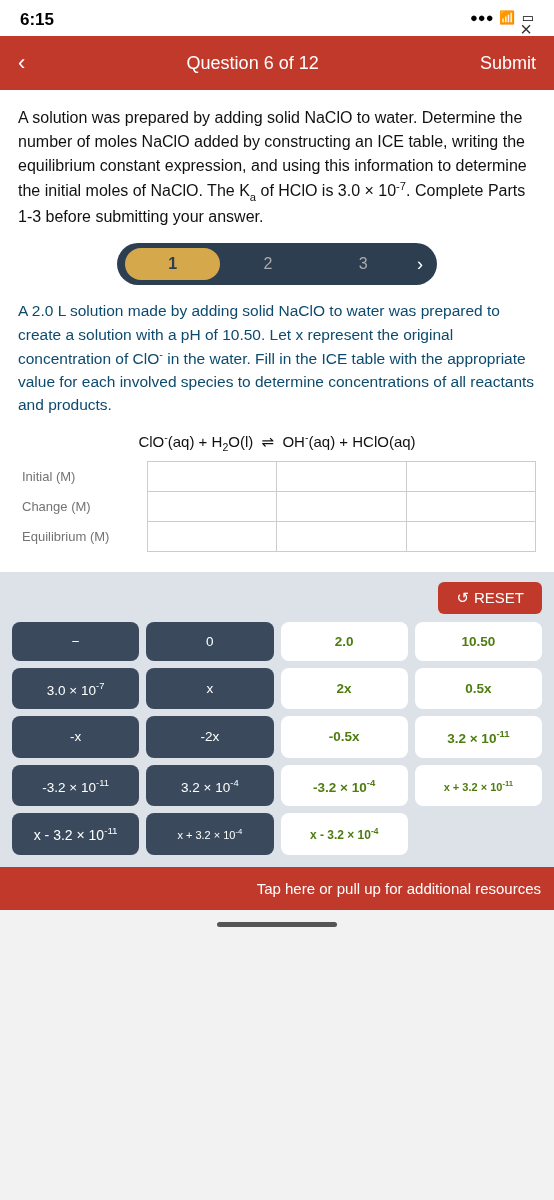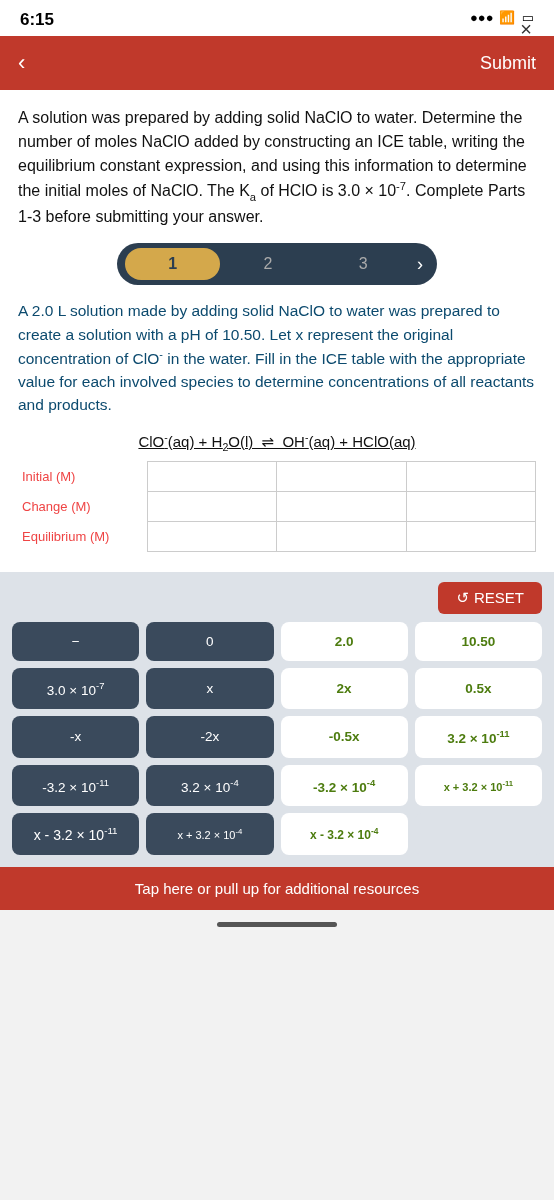--- a/index.html
+++ b/index.html
@@ -115,37 +115,36 @@
       font-size: 15.5px;
       line-height: 1.5;
       color: #0c4a6e;
       margin-bottom: 14px;
     }
     .ice-equation {
       text-align: center;
       font-size: 15px;
       margin-bottom: 8px;
       color: #111;
-      text-decoration: underline;
     }
     .ice-table {
       width: 100%;
       border-collapse: collapse;
       margin-bottom: 10px;
     }
     .ice-table td, .ice-table th {
       border: 1px solid #ccc;
       padding: 6px 4px;
       font-size: 13px;
       color: #333;
     }
     .ice-table .row-label {
       width: 110px;
       font-size: 13px;
-      color: #ef4444;
+      color: #737373;
       border: none;
       border-right: 1px solid #ccc;
       padding-left: 4px;
     }
     .ice-table .cell-input {
       background: white;
       width: 25%;
       height: 30px;
     }
     .calculator-area {
@@ -187,21 +186,21 @@
       text-align: center;
     }
     .calc-btn.white-btn {
       background: white;
       color: #4d7c0f;
       font-weight: bold;
     }
     .resources-bar {
       background: #c0392b;
       color: white;
-      text-align: center;
+      text-align: right;
       padding: 13px;
       font-size: 15px;
       cursor: pointer;
       margin-top: 0;
     }
     .home-indicator {
       background: #f2f2f2;
       display: flex;
       justify-content: center;
       align-items: center;
@@ -227,20 +226,21 @@
     <span class="status-time">6:15</span>
     <div class="status-icons">
       <span>●●●</span>
       <span>📶</span>
       <span>▭</span>
     </div>
   </div>
 
   <div class="header-bar">
     <span class="header-back">‹</span>
+    <span class="header-title">Question 6 of 12</span>
     <span class="header-submit">Submit</span>
   </div>
 
   <div class="content-area">
 
     <div class="question-text">
       A solution was prepared by adding solid NaClO to water. Determine the number of moles NaClO added by constructing an ICE table, writing the equilibrium constant expression, and using this information to determine the initial moles of NaClO. The K<sub>a</sub> of HClO is 3.0 × 10<sup>-7</sup>. Complete Parts 1-3 before submitting your answer.
     </div>
 
     <div class="step-tabs">

